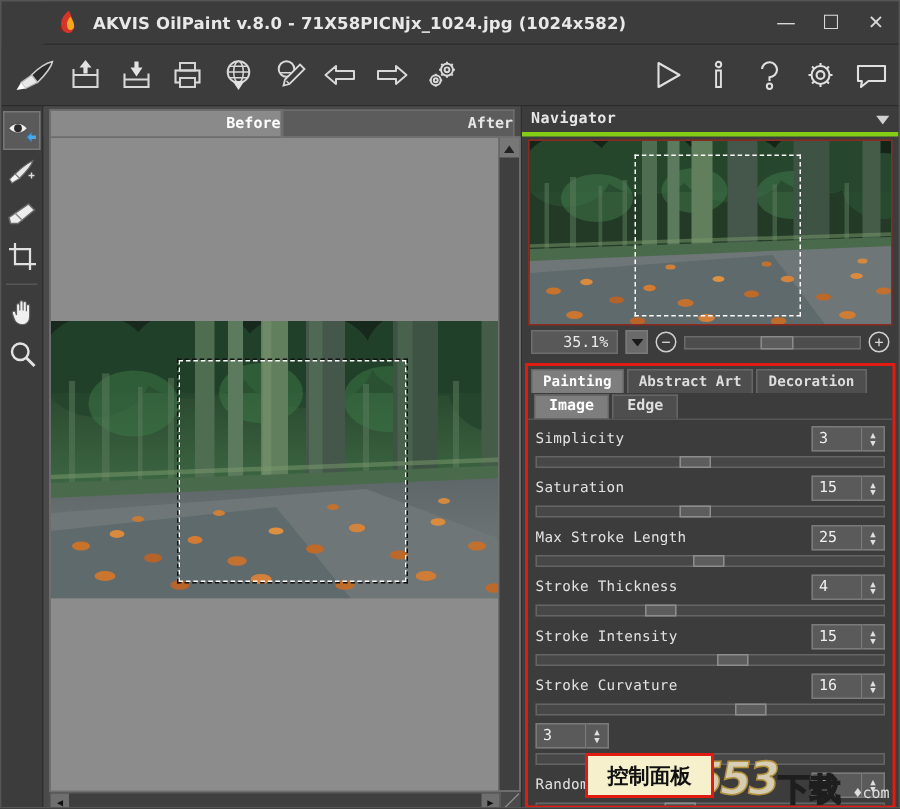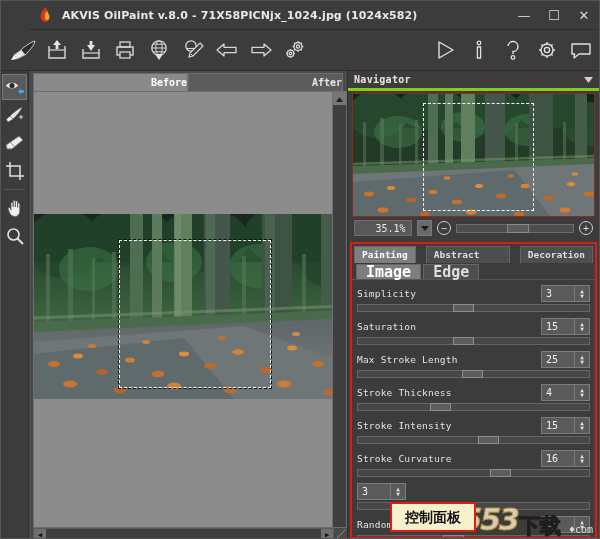--- a/index.html
+++ b/index.html
@@ -83,28 +83,28 @@
         box-sizing:border-box;}
   .zslide{flex:1 1 auto;height:9px;background:#4d4d4d;border:1px solid #6b6b6b;
           position:relative;box-sizing:border-box;}
   .zslide .knob{position:absolute;top:-1px;left:43%;width:22px;height:9px;
                 background:#5d5d5d;border:1px solid #8a8a8a;box-sizing:border-box;}
 
   
   .settings{flex:1 1 auto;margin:2px 2px 2px 2px;border:2px solid #e01b12;
             background:#3c3c3c;display:flex;flex-direction:column;position:relative;
             overflow:hidden;}
-  .maintabs{display:flex;height:17px;padding:2px 2px 0 2px;gap:10px;}
+  .maintabs{display:flex;height:17px;padding:2px 2px 0 2px;gap:2px;}
   .mtab{font-size:9.5px;color:#dedede;background:#4e4e4e;border:1px solid #666;
         border-bottom:none;padding:0 7px;line-height:15px;box-sizing:border-box;
         font-weight:bold;}
   .mtab.active{background:#7e7e7e;color:#fff;}
   .subtabs{display:flex;height:16px;padding:1px 2px 0 4px;gap:2px;
            border-bottom:1px solid #565656;}
-  .stab{font-size:15px;color:#dedede;background:#4e4e4e;border:1px solid #666;
+  .stab{font-size:10px;color:#dedede;background:#4e4e4e;border:1px solid #666;
         border-bottom:none;padding:0 9px;line-height:14px;box-sizing:border-box;
         font-weight:bold;}
   .stab.active{background:#7e7e7e;color:#fff;}
   .params{padding:3px 5px 0 5px;flex:1 1 auto;overflow:hidden;}
   .prow{margin-bottom:0;}
   .prow-top{display:flex;align-items:center;height:20px;}
   .plabel{flex:1 1 auto;color:#e2e2e2;font-size:9.5px;letter-spacing:.2px;}
   .pspin{display:flex;align-items:stretch;height:17px;}
   .pval{width:34px;background:#5a5a5a;border:1px solid #7b7b7b;color:#f0f0f0;
         font-size:10px;display:flex;align-items:center;padding-left:4px;

